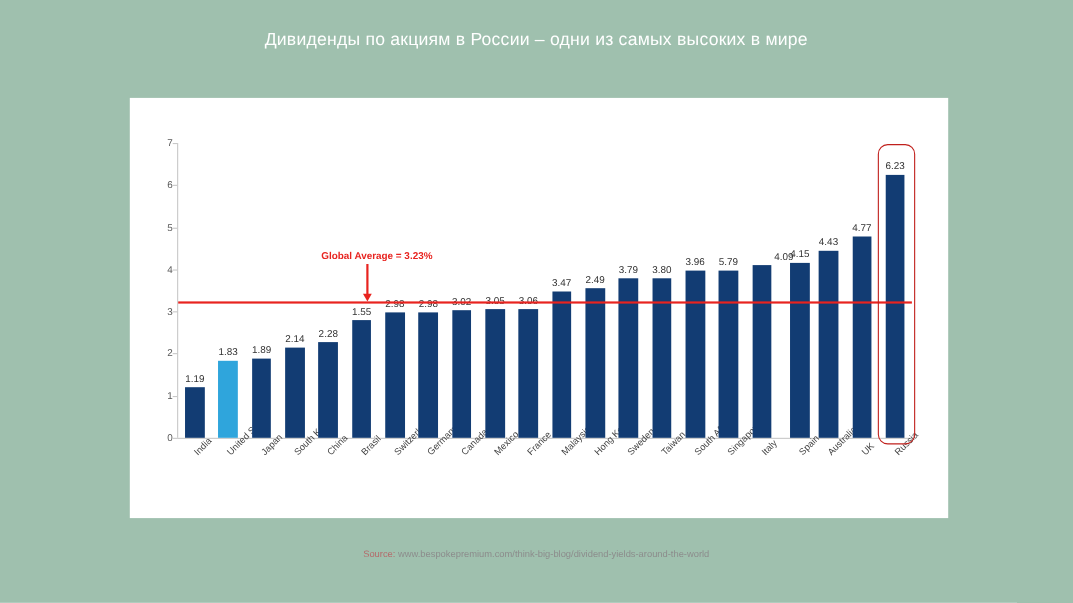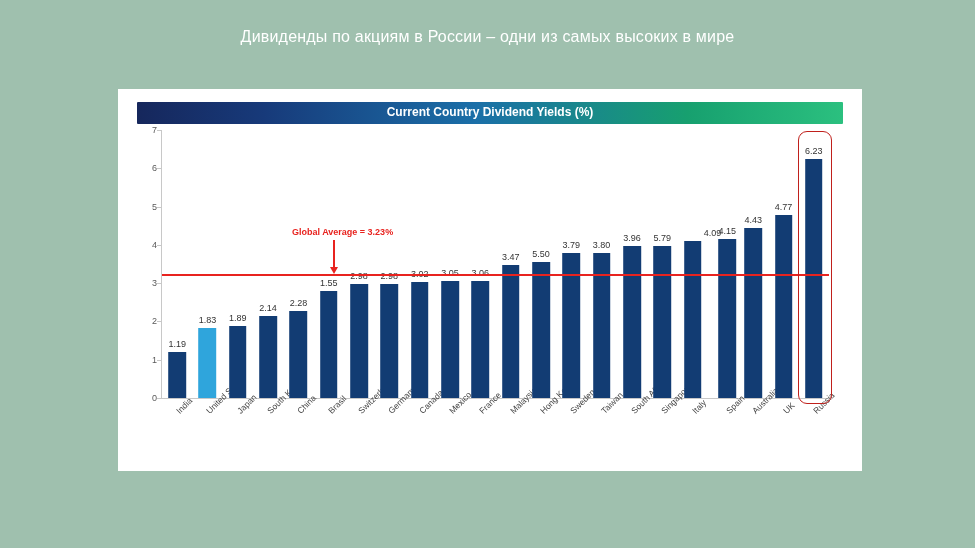--- a/index.html
+++ b/index.html
@@ -186,23 +186,20 @@
 </style>
 </head>
 <body>
 
 <div class="slide">
 
   <div class="slide-title">Дивиденды по акциям в России – одни из самых высоких в мире</div>
 
   <div class="card">
 
-    <div class="chart-banner">
-      <div class="chart-banner-label">Current Country Dividend Yields (%)</div>
-    </div>
 
     <div class="plot">
       <div class="y-axis"></div>
       <div class="x-axis"></div>
 
       <div id="yticks">
           <div class="y-tick" style="top: 268px;">0</div>
           <div class="y-tick-mark" style="top: 268px;"></div>
           <div class="y-tick" style="top: 229.714px;">1</div>
           <div class="y-tick-mark" style="top: 229.714px;"></div>
@@ -275,21 +272,21 @@
             <div class="bar-value" style="bottom: 120.154px;">3.06</div>
             <div class="bar-label">France</div>
           </div>
           <div class="bar-slot" style="left: 333.5px; width: 30.3182px;">
             <div class="bar" style="height: 132.851px; width: 17.5845px;"></div>
             <div class="bar-value" style="bottom: 135.851px;">3.47</div>
             <div class="bar-label">Malaysia</div>
           </div>
           <div class="bar-slot" style="left: 363.818px; width: 30.3182px;">
             <div class="bar" style="height: 136.297px; width: 17.5845px;"></div>
-            <div class="bar-value" style="bottom: 139.297px;">5.50</div>
+            <div class="bar-value" style="bottom: 139.297px;">2.49</div>
             <div class="bar-label">Hong Kong</div>
           </div>
           <div class="bar-slot" style="left: 394.136px; width: 30.3182px;">
             <div class="bar" style="height: 145.103px; width: 17.5845px;"></div>
             <div class="bar-value" style="bottom: 148.103px;">3.79</div>
             <div class="bar-label">Sweden</div>
           </div>
           <div class="bar-slot" style="left: 424.455px; width: 30.3182px;">
             <div class="bar" style="height: 145.486px; width: 17.5845px;"></div>
             <div class="bar-value" style="bottom: 148.486px;">3.80</div>
@@ -332,13 +329,17 @@
           </div>
         </div>
 
       <div class="avg-line" id="avgline" style="top: 144.337px; background: rgb(232, 35, 31);"></div>
       <div class="avg-label" id="avglabel" style="left: 155px; top: 97px; color: rgb(232, 35, 31);">Global Average = 3.23%</div>
       <div class="avg-arrow" id="avgarrow" style="left: 196px; top: 110.337px; height: 28px; background: rgb(232, 35, 31);"></div>
       <div class="highlight-box" id="hlbox" style="left: 661.049px; width: 31.5845px; top: 1.48px; height: 270.52px;"></div>
     </div>
   </div>
 
+  <div class="source">
+    <span class="src-word">Source:</span>
+    <span class="src-url">www.bespokepremium.com/think-big-blog/dividend-yields-around-the-world</span>
+  </div>
 </div>
 
 </body></html>

